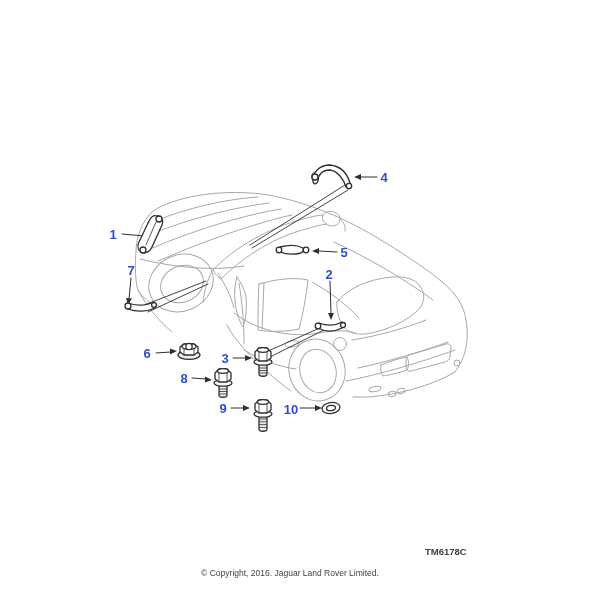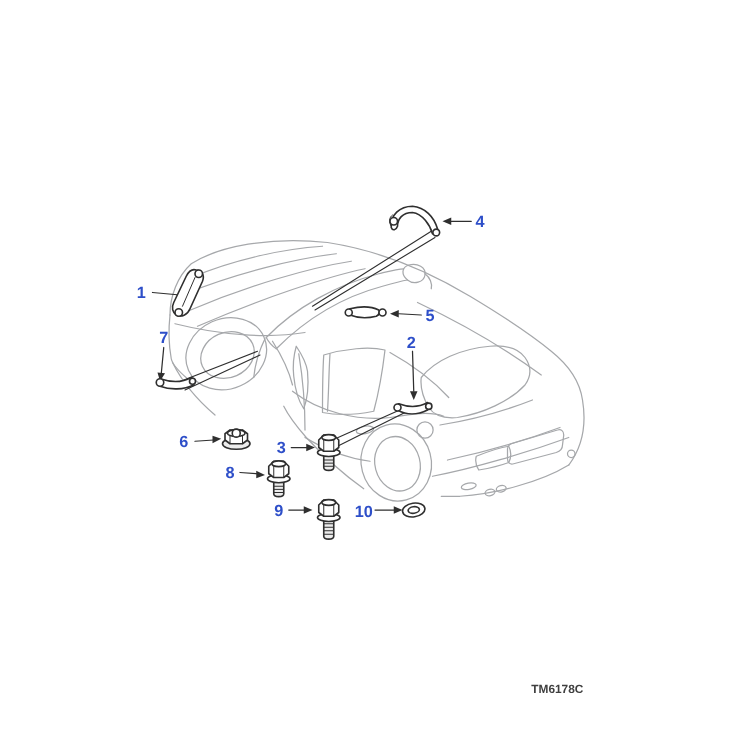--- a/index.html
+++ b/index.html
@@ -189,14 +189,15 @@
   <div class="callout" style="left: 384px; top: 177px;">4</div>
   <div class="callout" style="left: 344px; top: 252px;">5</div>
   <div class="callout" style="left: 147px; top: 353px;">6</div>
   <div class="callout" style="left: 131px; top: 270px;">7</div>
   <div class="callout" style="left: 184px; top: 378px;">8</div>
   <div class="callout" style="left: 223px; top: 408px;">9</div>
   <div class="callout" style="left: 291px; top: 409px;">10</div>
 </div>
 
 <div class="figure-code">TM6178C</div>
+<div class="copyright">© Copyright, 2016. Jaguar Land Rover Limited.</div>
 
 </div>
 
 </body></html>

